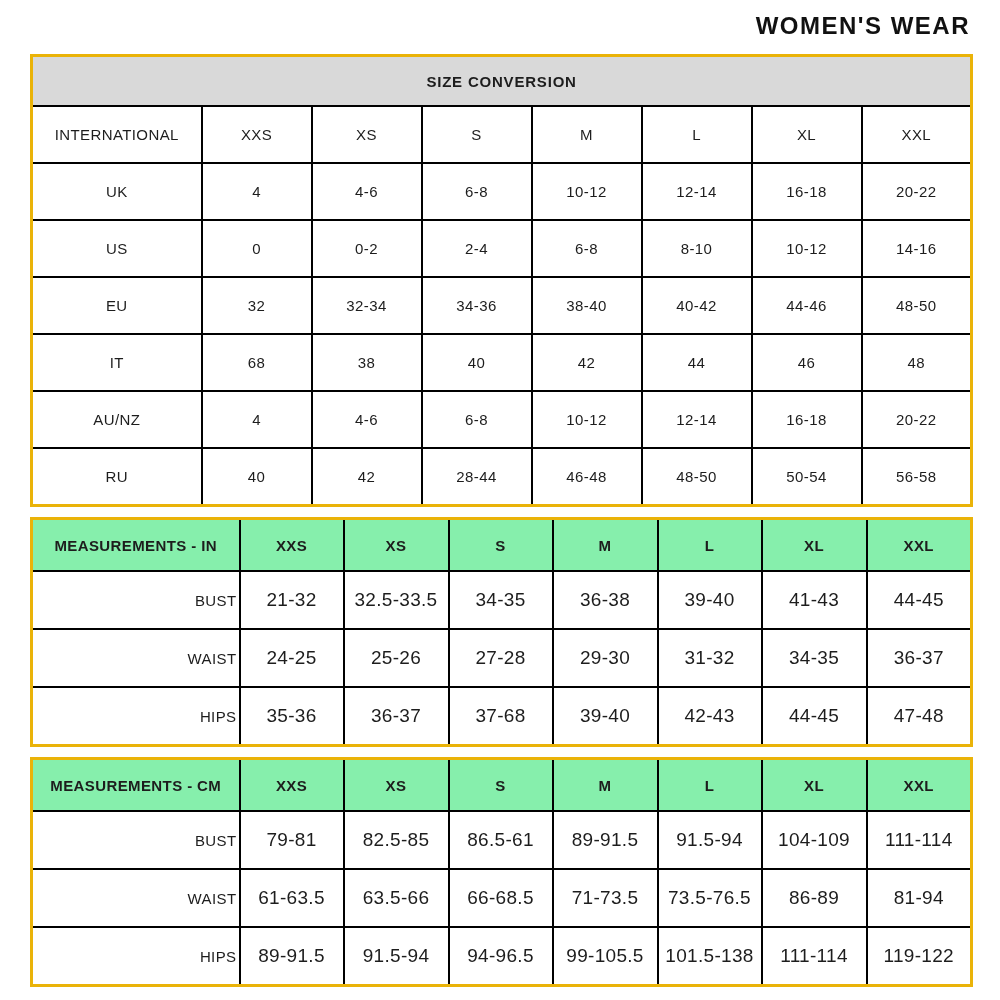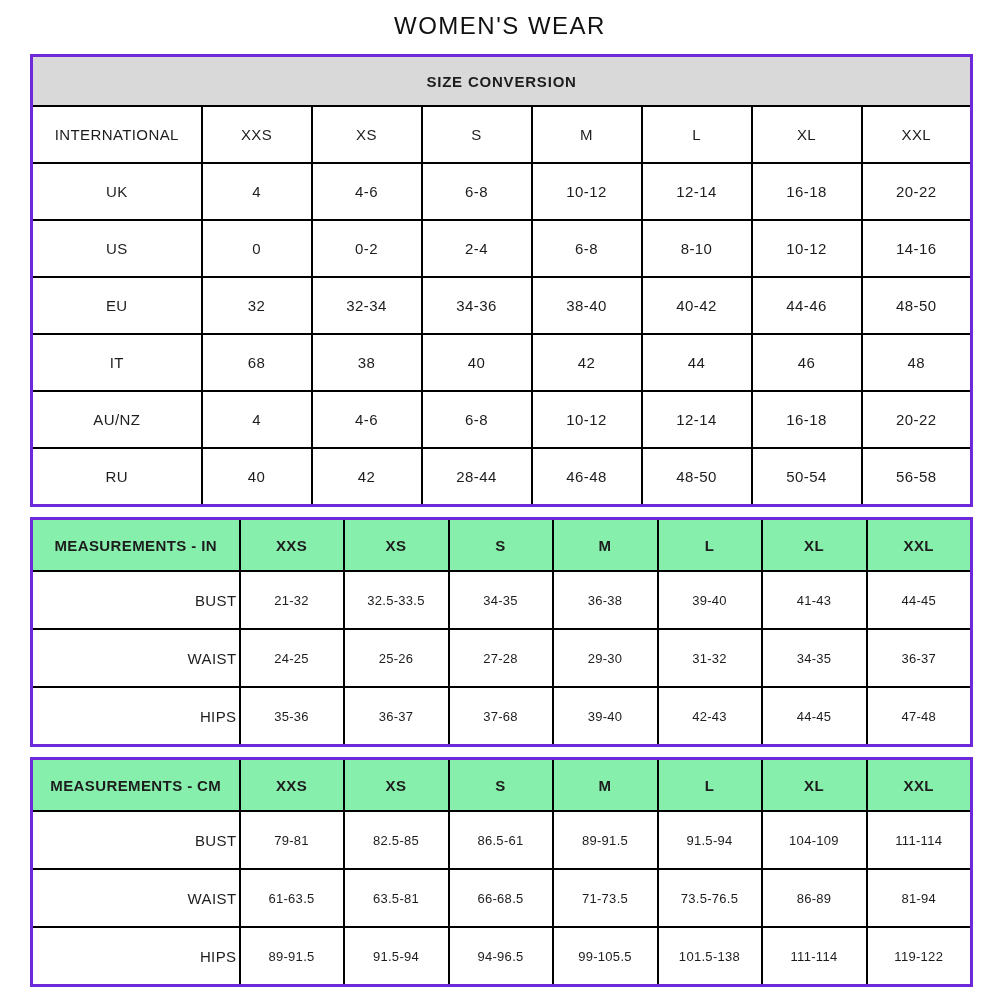--- a/index.html
+++ b/index.html
@@ -9,33 +9,33 @@
     width: 1000px;
     font-family: "Liberation Sans", "DejaVu Sans", sans-serif;
     color: #1d1d1d;
   }
   .page {
     width: 940px;
     margin: 0 auto;
     padding-top: 12px;
   }
   .page-title {
-    text-align: center;
+    text-align: right;
     font-size: 24px;
-    font-weight: normal;
+    font-weight: bold;
     letter-spacing: 1.5px;
     margin: 0 0 14px 0;
     color: #111111;
   }
   table {
     border-collapse: collapse;
     table-layout: fixed;
     width: 940px;
     margin: 0 0 10px 0;
-    border: 3px solid #6d28d9;
+    border: 3px solid #eab308;
   }
   td, th {
     border: 2px solid #000000;
     text-align: center;
     vertical-align: middle;
     padding: 0 2px;
     overflow: hidden;
   }
   
   .t-size .caption-row th {
@@ -62,21 +62,21 @@
   }
   .t-meas .data-row td {
     height: 56px;
   }
   .t-meas .data-row td.row-label {
     font-size: 15px;
     letter-spacing: 0.4px;
     text-align: right;
   }
   .t-meas .data-row td.value {
-    font-size: 13px;
+    font-size: 19px;
     letter-spacing: 0.3px;
   }
 </style>
 </head>
 <body>
 
 <div class="page">
 
   <h1 class="page-title">WOMEN'S WEAR</h1>
 
@@ -251,21 +251,21 @@
         <td class="value">82.5-85</td>
         <td class="value">86.5-61</td>
         <td class="value">89-91.5</td>
         <td class="value">91.5-94</td>
         <td class="value">104-109</td>
         <td class="value">111-114</td>
       </tr>
       <tr class="data-row">
         <td class="row-label">WAIST</td>
         <td class="value">61-63.5</td>
-        <td class="value">63.5-81</td>
+        <td class="value">63.5-66</td>
         <td class="value">66-68.5</td>
         <td class="value">71-73.5</td>
         <td class="value">73.5-76.5</td>
         <td class="value">86-89</td>
         <td class="value">81-94</td>
       </tr>
       <tr class="data-row">
         <td class="row-label">HIPS</td>
         <td class="value">89-91.5</td>
         <td class="value">91.5-94</td>

